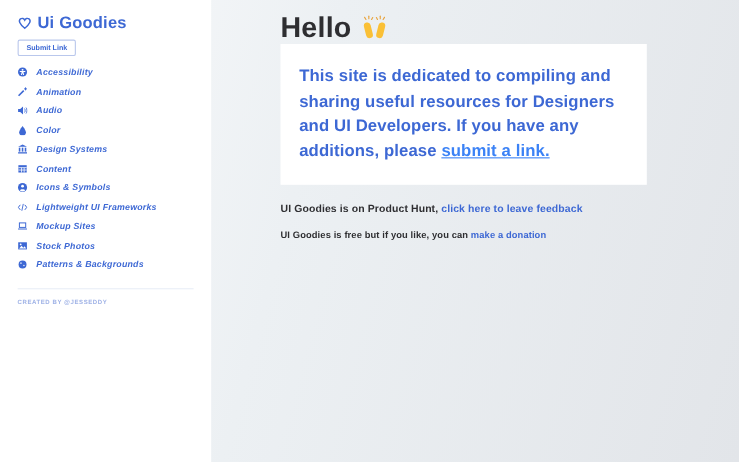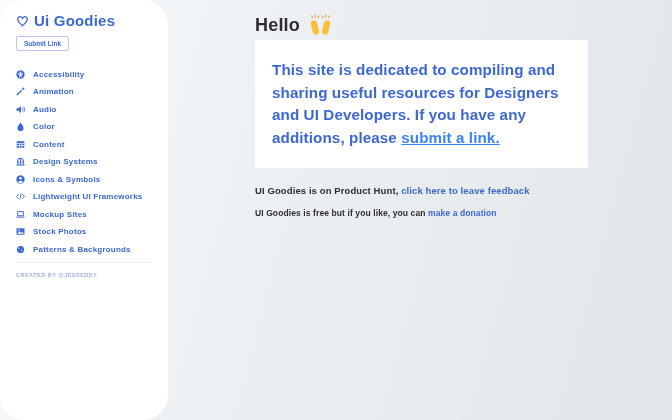--- a/index.html
+++ b/index.html
@@ -5,46 +5,46 @@
   * { box-sizing: border-box; }
   html, body { margin: 0; padding: 0; }
   body {
     width: 672px; height: 420px; overflow: hidden; position: relative;
     font-family: "Liberation Sans", sans-serif;
     background: linear-gradient(105deg, #fafbfc 0%, #ecf0f3 40%, #e2e5e9 100%);
   }
 
   
   .sidebar {
-    position: absolute; left: 0; top: 0; width: 168px; height: 420px;
-    background: #ffffff; padding: 12px 16px 0 16px; border-radius: 25px;
+    position: absolute; left: 0; top: 0; width: 192px; height: 420px;
+    background: #ffffff; padding: 12px 16px 0 16px;
   }
   .logo-row { display: flex; align-items: center; gap: 5px; cursor: pointer; }
   .logo-row svg { flex: 0 0 auto; }
   .app-title { font-size: 15px; font-weight: 700; color: #3d68d4; letter-spacing: .2px; }
   .app-subtitle { margin-top: 4px; font-size: 7.5px; font-weight: 600; color: #3d68d4; letter-spacing: .2px; }
   .submit-btn {
     margin-top: 7px; display: inline-block; background: #fff;
     border: 1px solid #b9c7ec; border-radius: 2px; color: #3d68d4;
     font-size: 6.5px; font-weight: 700; padding: 3px 7px; cursor: pointer;
     font-family: "Liberation Sans", sans-serif;
   }
   .nav { margin-top: 10px; }
   .nav-item {
-    display: flex; align-items: flex-end; gap: 8px; height: 17.5px; cursor: pointer;
+    display: flex; align-items: flex-start; gap: 8px; height: 17.5px; cursor: pointer; font-style: italic;
   }
   .nav-item .icon { width: 9px; height: 9px; display: flex; align-items: center; justify-content: center; }
   .nav-label { font-size: 8px; font-weight: 600; color: #3d68d4; letter-spacing: .2px; white-space: nowrap; }
   .sidebar-divider { border: none; border-top: 1px solid #e9eef7; margin: 8px 0 0 0; }
   .credit { margin-top: 9px; font-size: 5.5px; font-weight: 700; color: #9fb2e6; letter-spacing: .5px; }
 
   
   .main { position: absolute; left: 168px; top: 0; right: 0; bottom: 0; padding: 10px 0 0 87px; }
   .greeting { display: flex; align-items: center; gap: 7px; height: 30px; margin: 0; }
-  .greeting-text { font-size: 18px; font-weight: 700; color: #2e2e31; letter-spacing: .2px; }
+  .greeting-text { font-size: 26px; font-weight: 700; color: #2e2e31; letter-spacing: .2px; }
   .intro-card {
     width: 333px; height: 128px; background: #ffffff;
     margin-top: 0; padding: 19px 17px; overflow: hidden;
   }
   .intro-text {
     font-size: 15.2px; line-height: 22.5px; font-weight: 700; color: #3d68d4; letter-spacing: .1px;
   }
   .intro-text a { color: #3b82f6; text-decoration: underline; cursor: pointer; }
   .ph-line { margin-top: 17px; font-size: 9.5px; font-weight: 700; color: #2e2e31; letter-spacing: .1px; }
   .ph-line a, .donate-line a { color: #3d68d4; text-decoration: none; cursor: pointer; }
@@ -100,38 +100,38 @@
         <svg width="9" height="9" viewBox="0 0 10 10">
             <path d="M5 0.5 C5 0.5 1.6 4.8 1.6 6.8 A3.4 3.4 0 0 0 8.4 6.8 C8.4 4.8 5 0.5 5 0.5 Z" fill="#3d68d4"></path>
           </svg>
       </span>
       <span class="nav-label">Color</span>
     </div>
 
     <div class="nav-item">
       <span class="icon">
         <svg width="9" height="9" viewBox="0 0 10 10">
-            <rect x="0.8" y="1.3" width="8.4" height="7.4" fill="#3d68d4"></rect>
-            <path d="M0.8 3.8 H9.2 M4 3.8 V8.7 M6.6 3.8 V8.7 M0.8 6.2 H9.2" stroke="#fff" stroke-width="0.8"></path>
-          </svg>
-      </span>
-      <span class="nav-label">Content</span>
-    </div>
-
-    <div class="nav-item">
-      <span class="icon">
-        <svg width="9" height="9" viewBox="0 0 10 10">
             <path d="M5 0.5 L9.5 2.8 H0.5 Z" fill="#3d68d4"></path>
             <rect x="1.2" y="3.6" width="1.6" height="4" fill="#3d68d4"></rect>
             <rect x="4.2" y="3.6" width="1.6" height="4" fill="#3d68d4"></rect>
             <rect x="7.2" y="3.6" width="1.6" height="4" fill="#3d68d4"></rect>
             <rect x="0.5" y="8.2" width="9" height="1.3" fill="#3d68d4"></rect>
           </svg>
       </span>
       <span class="nav-label">Design Systems</span>
+    </div>
+
+    <div class="nav-item">
+      <span class="icon">
+        <svg width="9" height="9" viewBox="0 0 10 10">
+            <rect x="0.8" y="1.3" width="8.4" height="7.4" fill="#3d68d4"></rect>
+            <path d="M0.8 3.8 H9.2 M4 3.8 V8.7 M6.6 3.8 V8.7 M0.8 6.2 H9.2" stroke="#fff" stroke-width="0.8"></path>
+          </svg>
+      </span>
+      <span class="nav-label">Content</span>
     </div>
 
     <div class="nav-item">
       <span class="icon">
         <svg width="9" height="9" viewBox="0 0 10 10">
             <circle cx="5" cy="5" r="4.6" fill="#3d68d4"></circle>
             <circle cx="5" cy="3.6" r="1.4" fill="#fff"></circle>
             <path d="M2.3 8 C2.8 6.4 7.2 6.4 7.7 8 C6.2 9.4 3.8 9.4 2.3 8 Z" fill="#fff"></path>
           </svg>
       </span>

